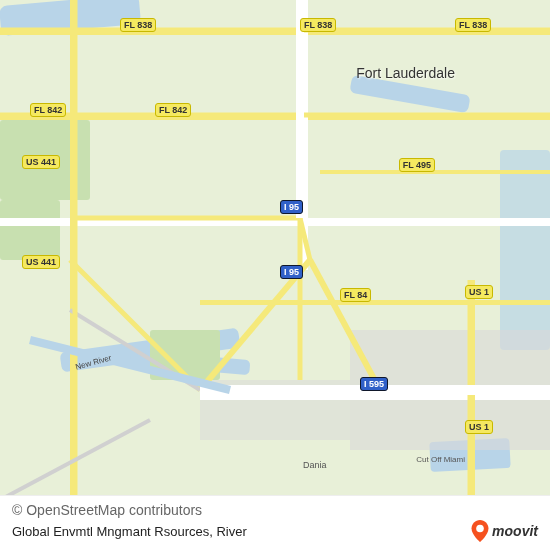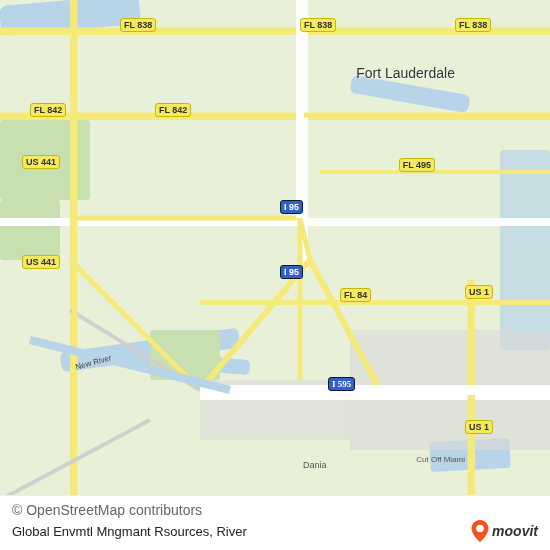--- a/index.html
+++ b/index.html
@@ -255,21 +255,21 @@
   <div class="road-label" style="left:22px;top:155px;">US 441</div>
   <div class="road-label" style="left:22px;top:255px;">US 441</div>
 
   <div class="road-label road-label-blue" style="left:280px;top:200px;">I 95</div>
   <div class="road-label road-label-blue" style="left:280px;top:265px;">I 95</div>
 
   <div class="road-label" style="right:115px;top:158px;">FL 495</div>
 
   <div class="road-label" style="left:340px;top:288px;">FL 84</div>
 
-  <div class="road-label road-label-blue" style="left:328px;top:377px;font-family:Liberation Serif, serif;">I 595</div>
+  <div class="road-label road-label-blue" style="left:360px;top:377px;">I 595</div>
 
   <div class="road-label" style="right:57px;top:285px;">US 1</div>
   <div class="road-label" style="right:57px;top:420px;">US 1</div>
 
   <div class="city-label" style="right:95px;top:65px;">Fort Lauderdale</div>
 
   <div class="small-text" style="left:75px;top:358px;transform:rotate(-15deg);font-size:8px;color:#444;">New River</div>
   <div class="small-text" style="left:303px;top:460px;font-size:9px;color:#555;">Dania</div>
   <div class="small-text" style="right:85px;top:455px;font-size:8px;color:#555;">Cut Off Miami</div>
 

